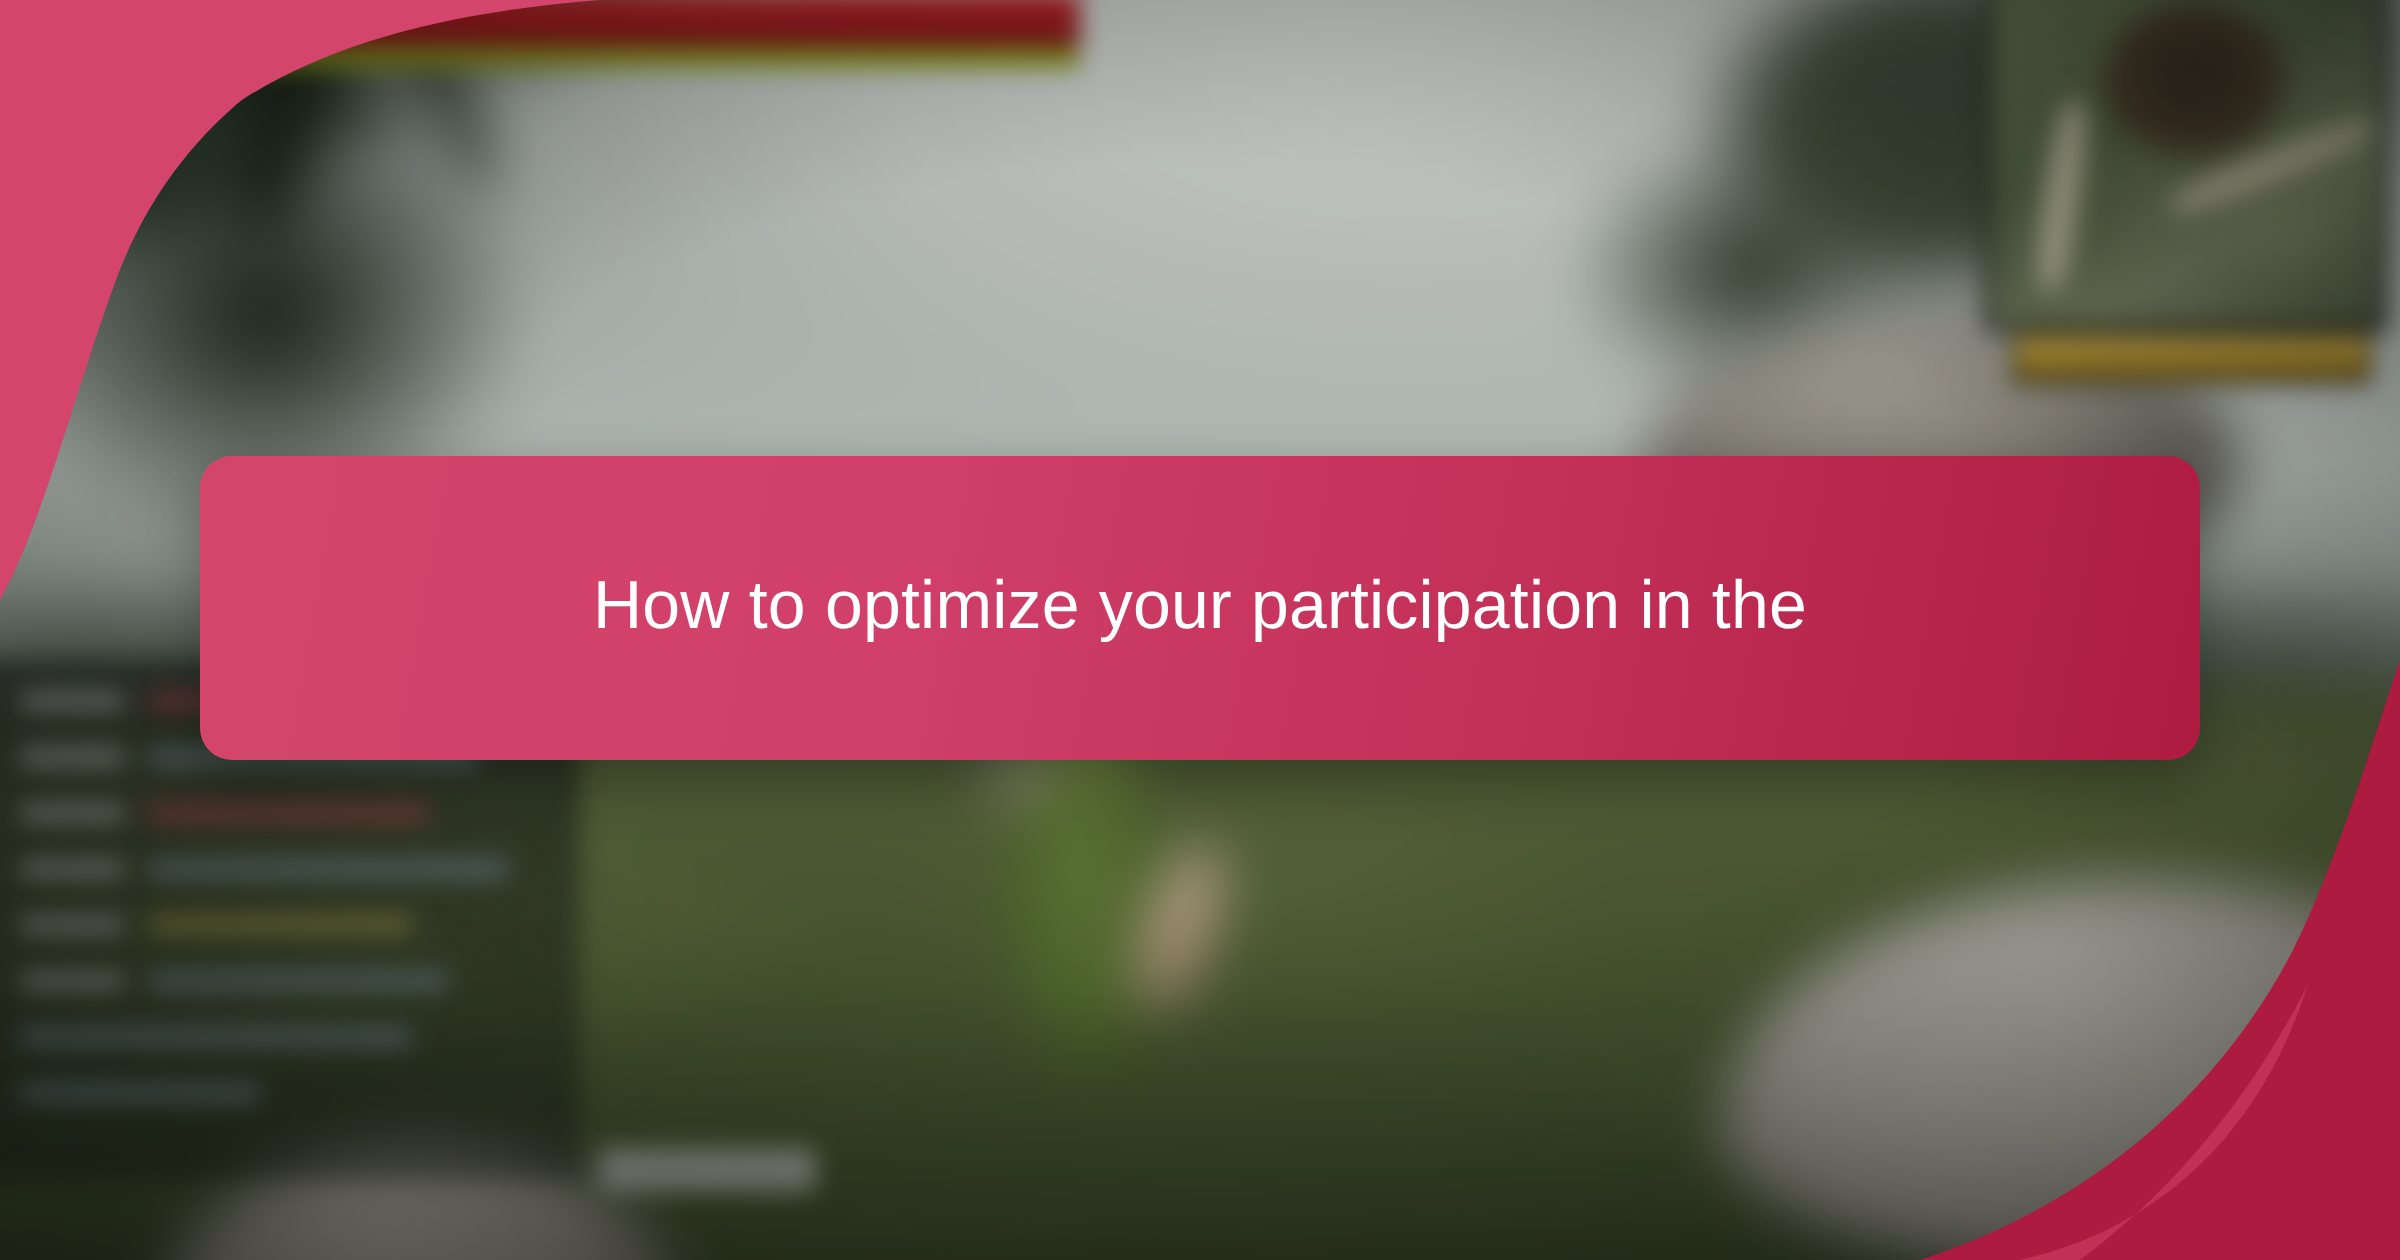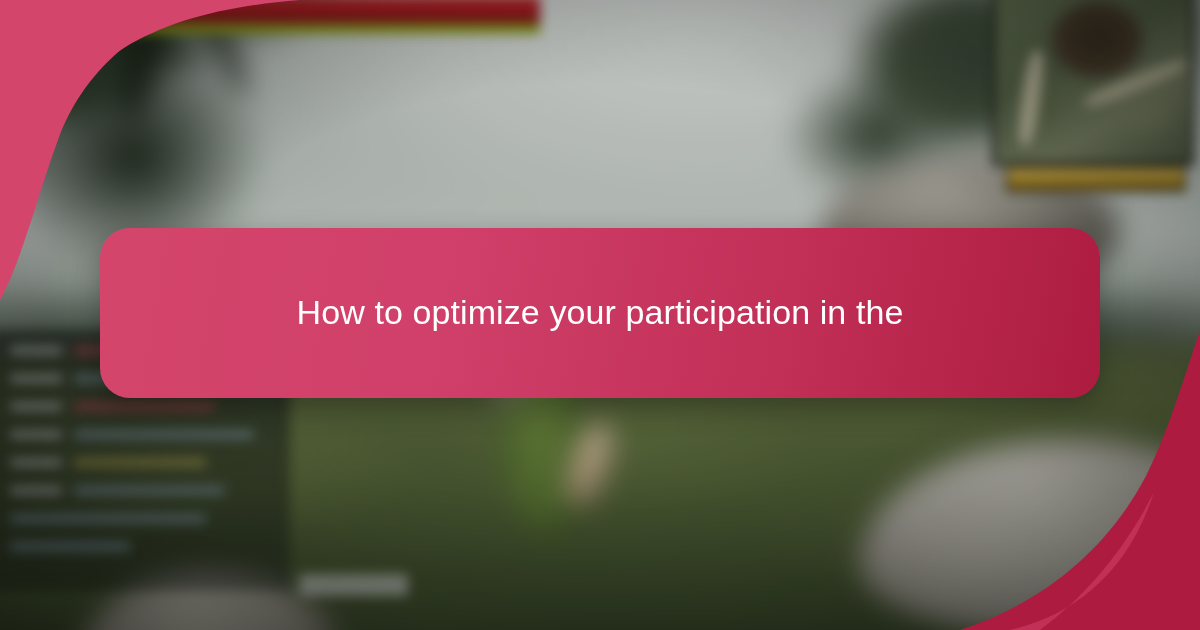--- a/index.html
+++ b/index.html
@@ -245,22 +245,22 @@
     pointer-events: none;
   }
   .deco svg { display: block; width: 1200px; height: 630px; }
 
   
   .banner {
     position: absolute;
     left: 100px;
     top: 228px;
     width: 1000px;
-    height: 170px;
-    border-radius: 30px;
+    height: 152px;
+    border-radius: 16px;
     background: linear-gradient(100deg, #d4456b 0%, #d0406a 34%, #c22f57 68%, #ad1c40 100%);
     box-shadow: 0 10px 28px rgba(0,0,0,0.30);
     display: flex;
     align-items: center;
     justify-content: center;
   }
   .banner-text {
     color: #ffffff;
     font-size: 34px;
     line-height: 1.52;

